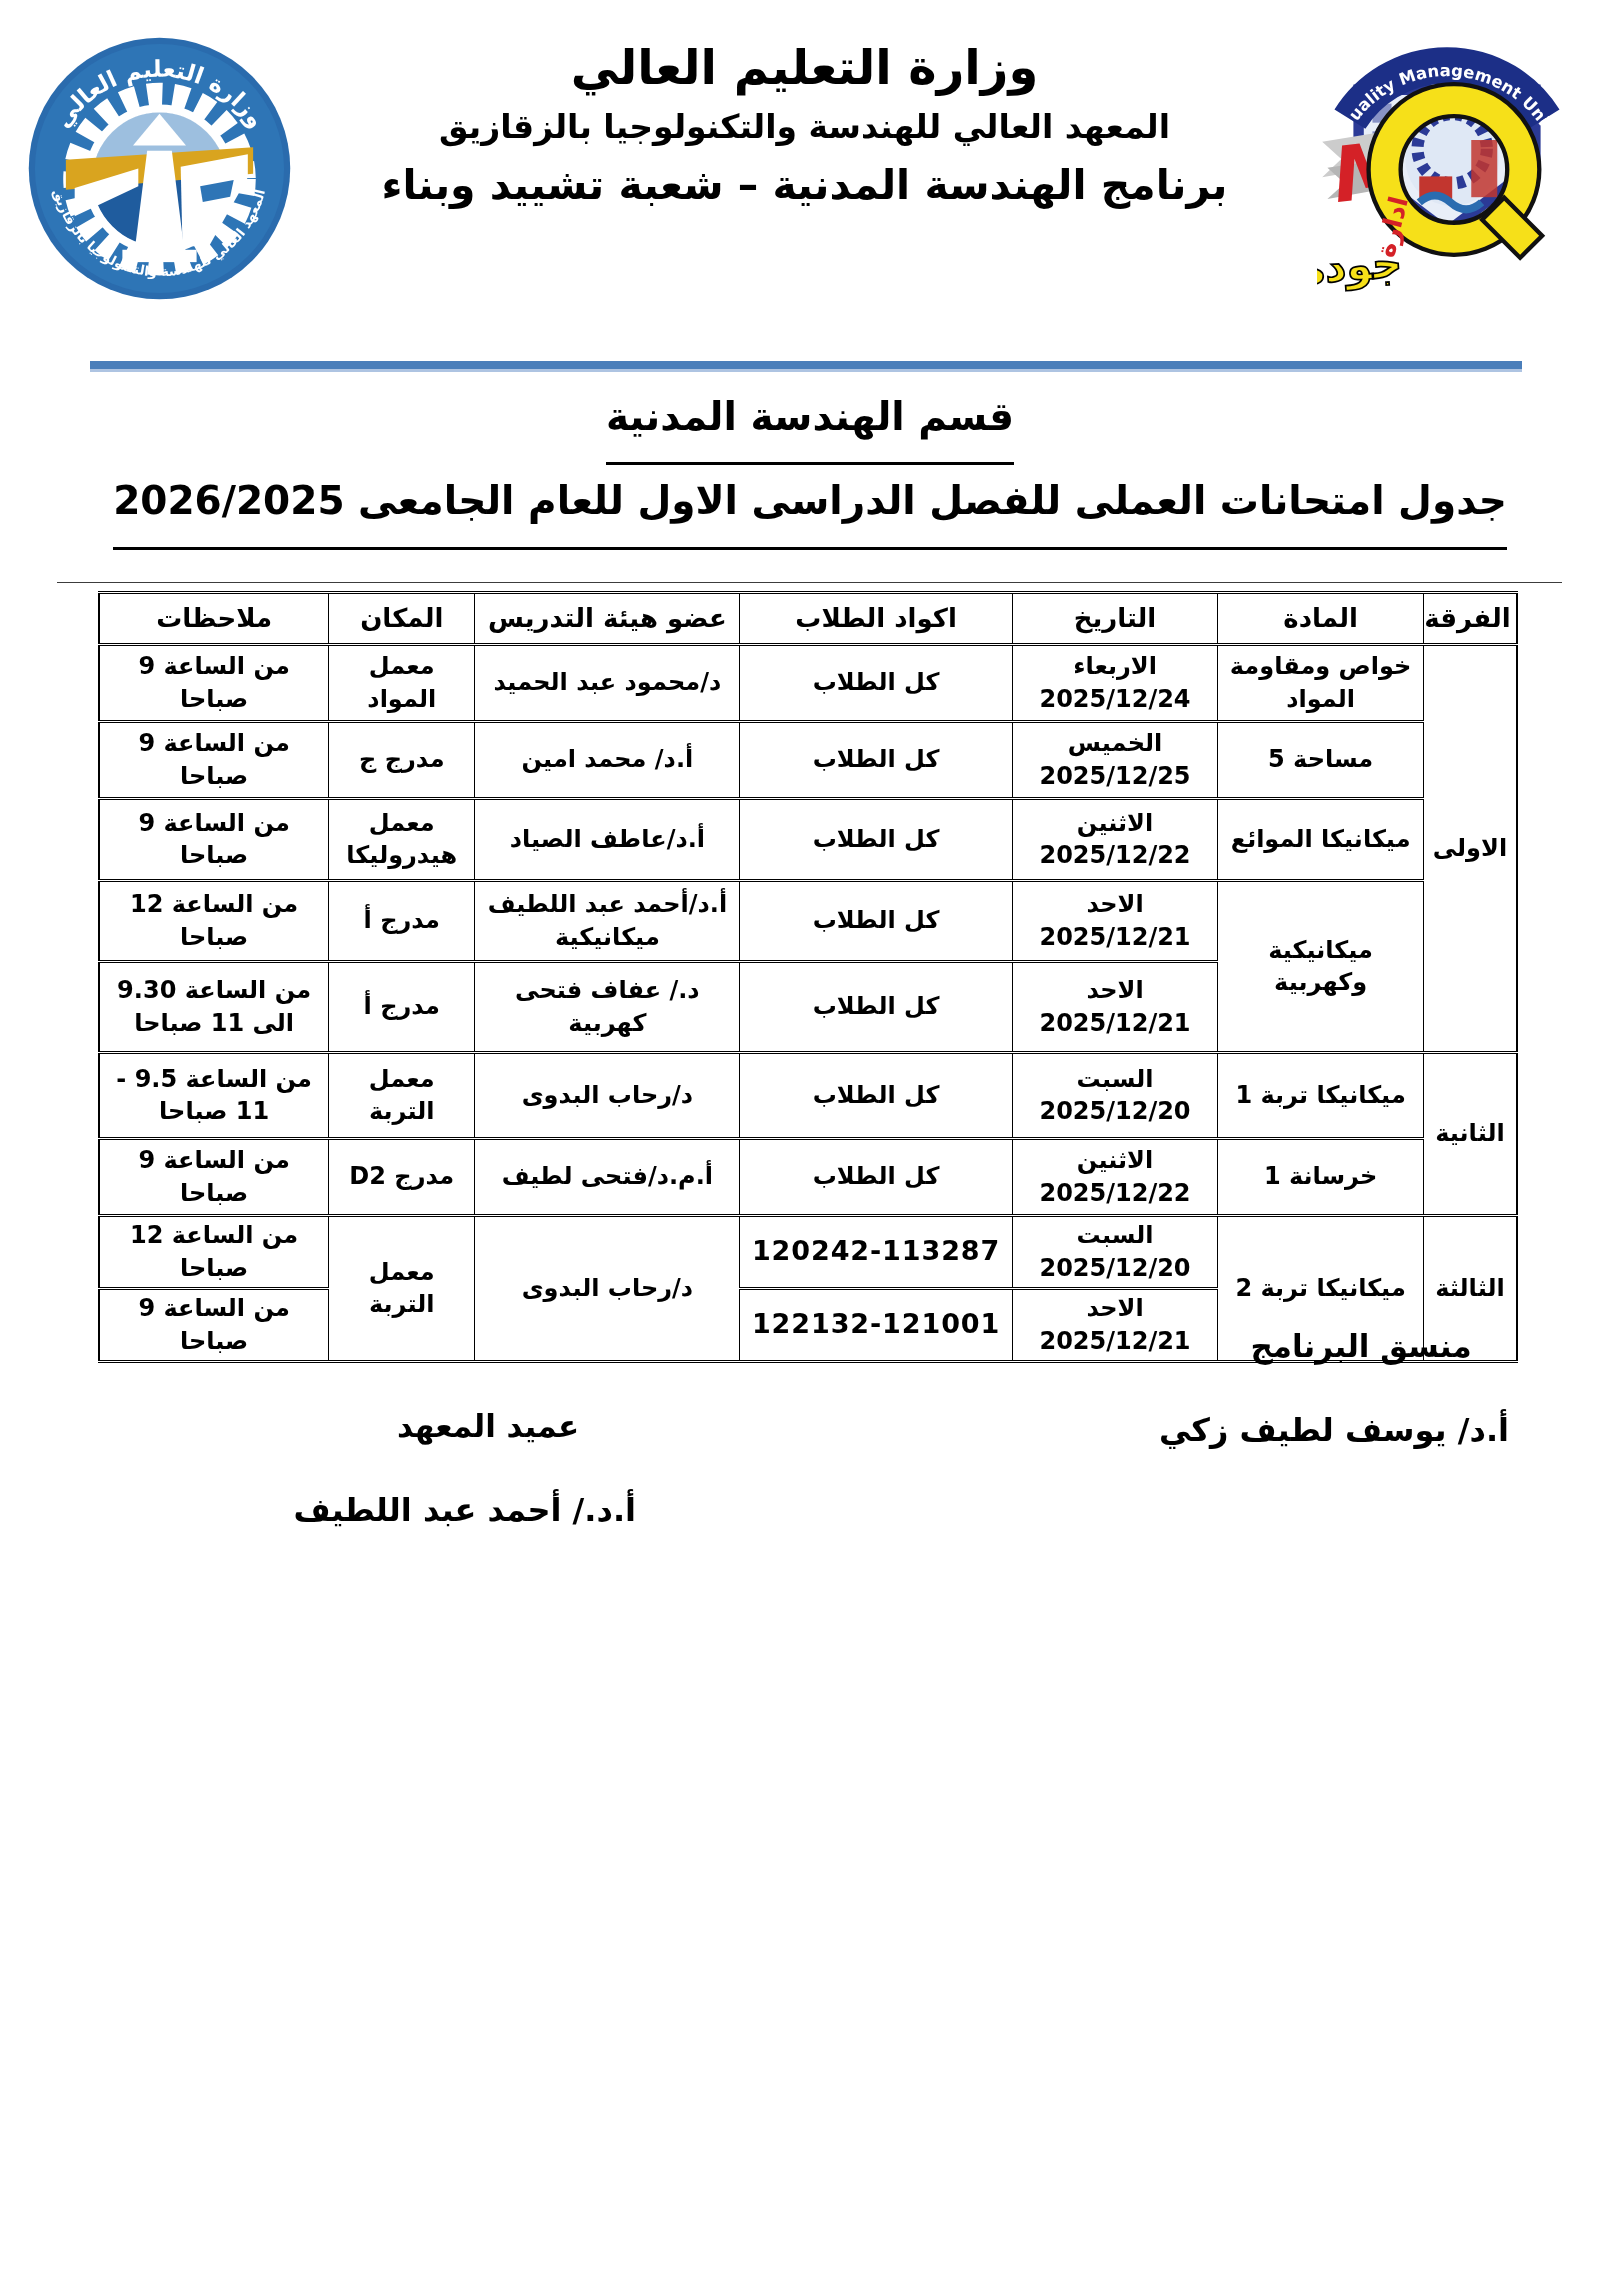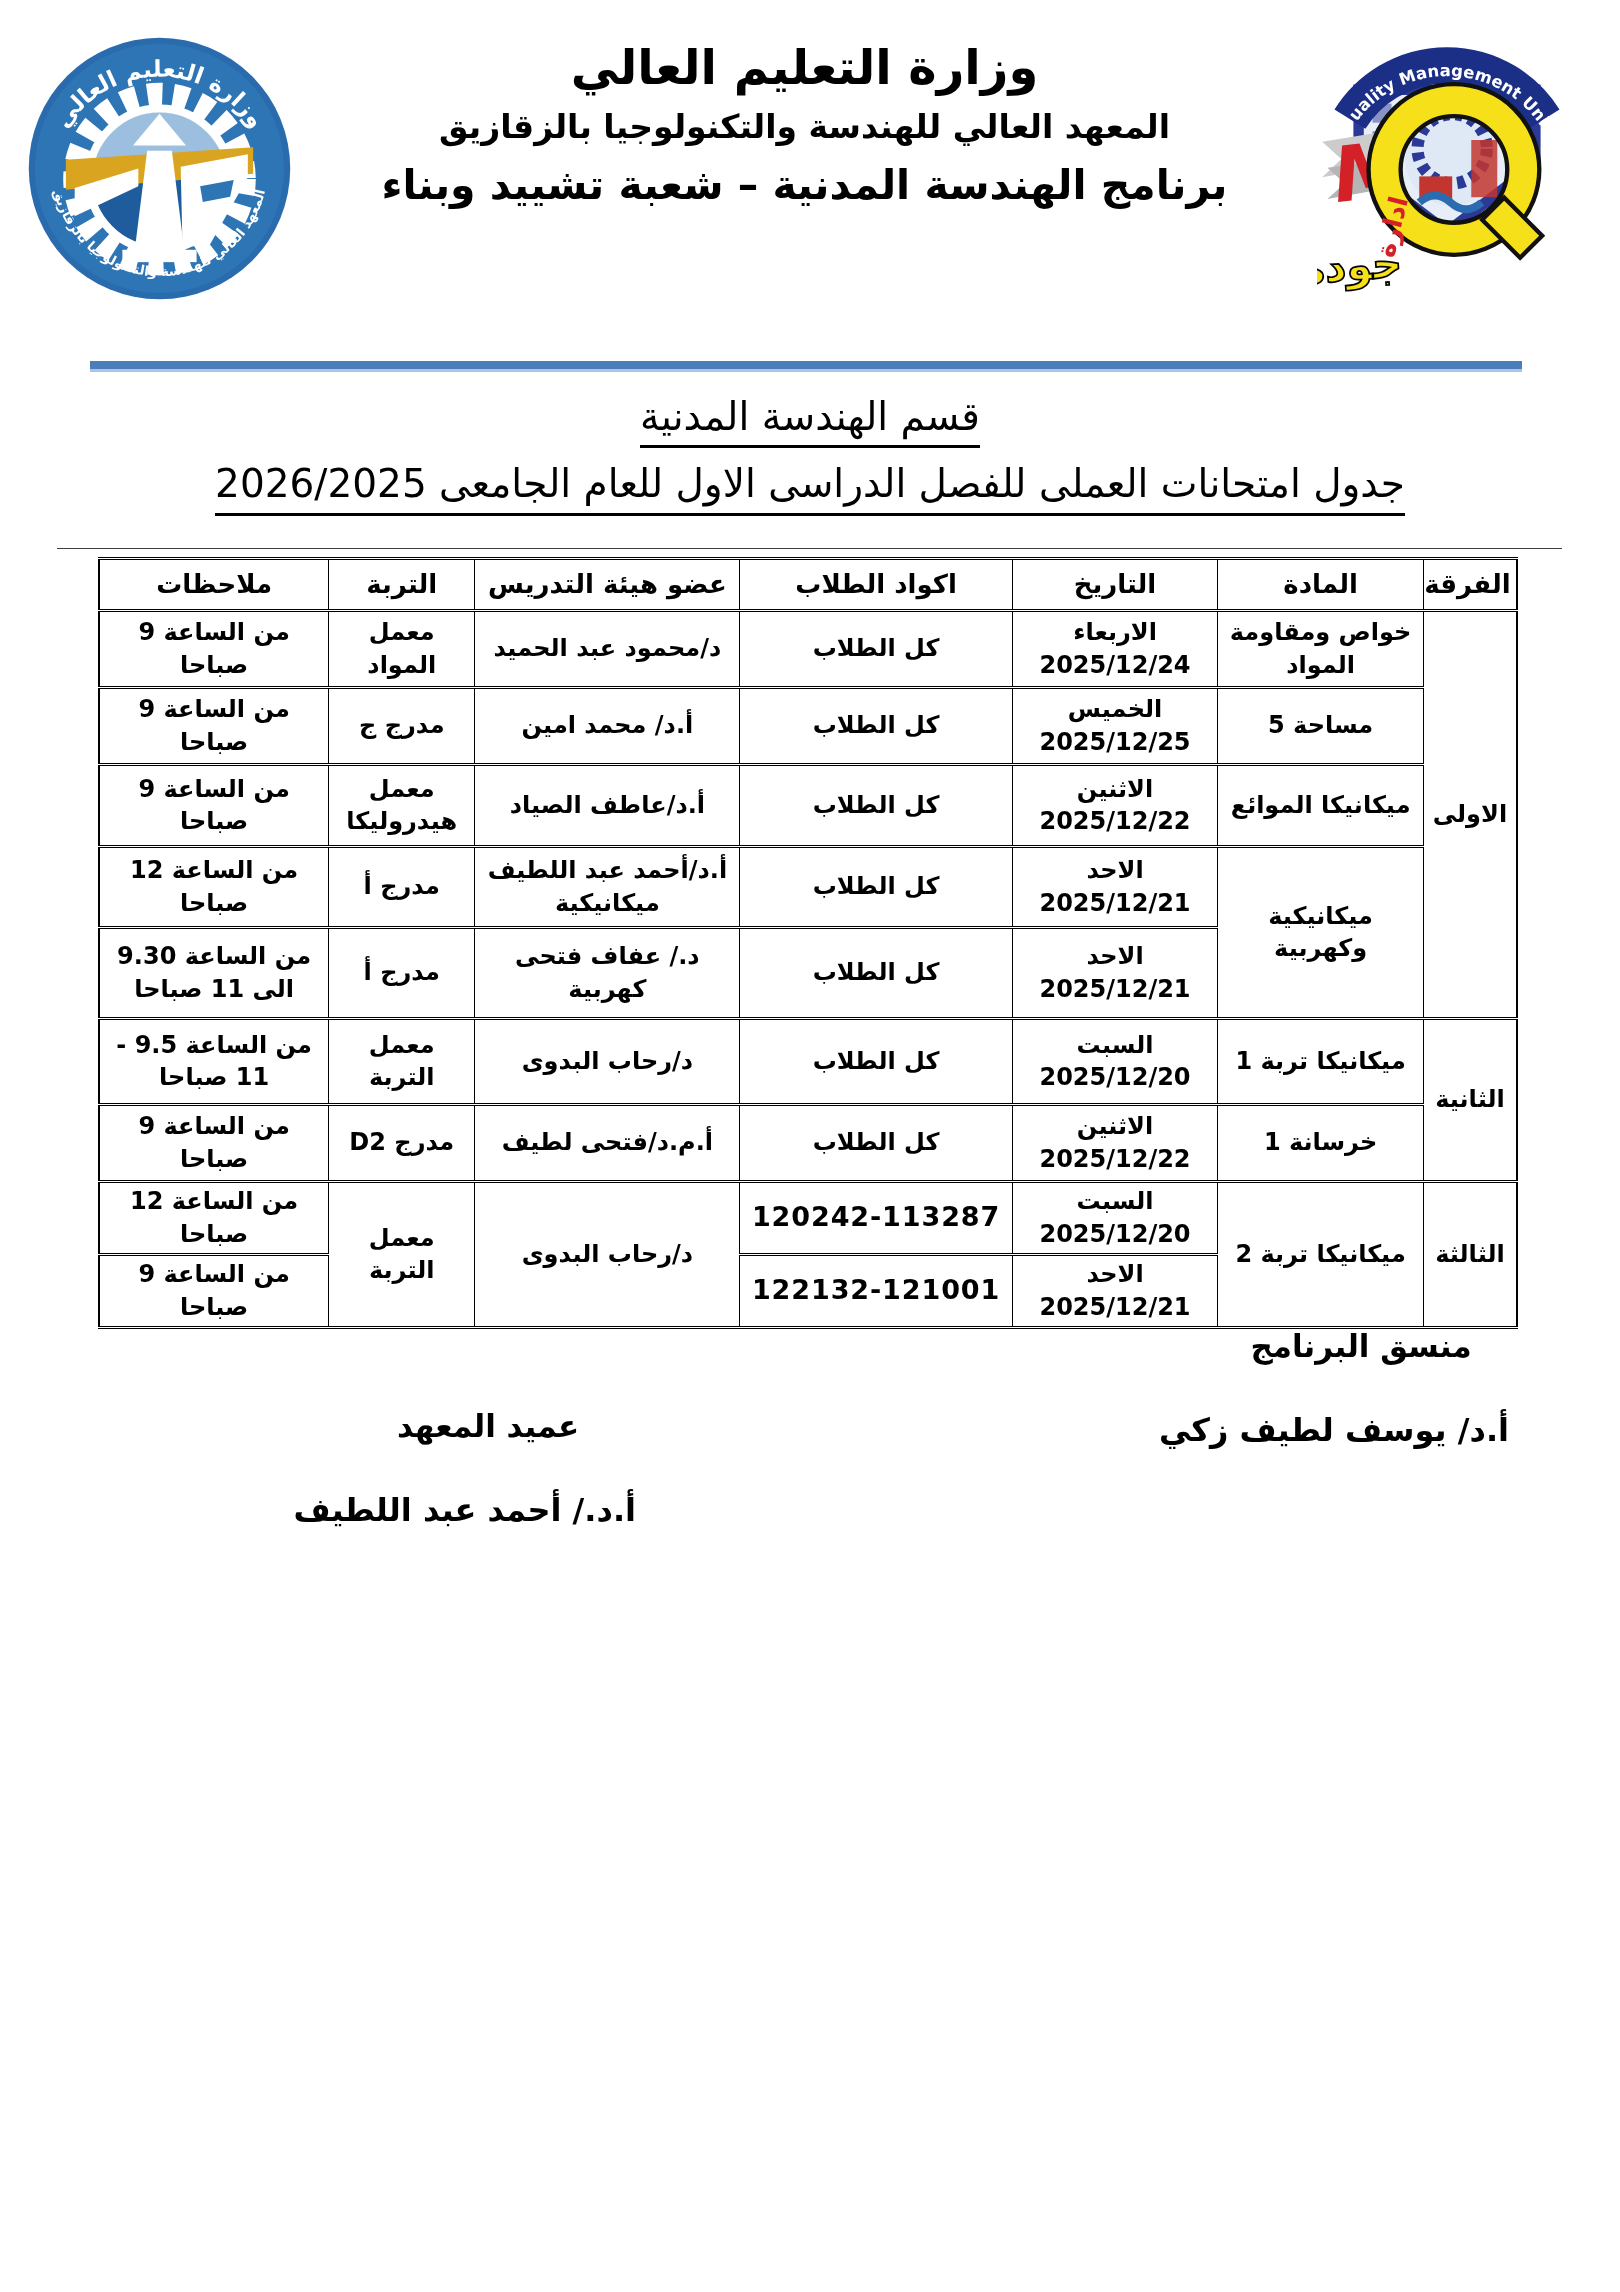--- a/index.html
+++ b/index.html
@@ -34,23 +34,23 @@
     margin:57px 98px 0 90px;
     height:8px;
     background:#4a7eba;
     border-bottom:3.6px solid #aec4e2;
   }
   
   .titles{text-align:center;margin-top:21.5px;}
   .title-line{margin-top:12.5px;}
   .title-line span{
     display:inline-block;
-    font-size:39px;font-weight:normal;
+    font-size:39px;font-weight:bold;
     border-bottom:3.6px solid #000;
-    padding-bottom:5px;
+    padding-bottom:22px;
     line-height:1.2;
   }
   
   .pre-table-line{
     margin:32px 58px 0 57px;
     height:1.8px;background:#3c3c3c;
   }
   table.sched{
     margin:7.2px 102px 0 98px;
     width:1420px;
@@ -199,21 +199,21 @@
       <col style="width:10.3%">
       <col style="width:16.2%">
     </colgroup>
     <tbody>
         <tr style="height:52px">
       <th>الفرقة</th>
       <th>المادة</th>
       <th>التاريخ</th>
       <th>اكواد الطلاب</th>
       <th>عضو هيئة التدريس</th>
-      <th>التربة</th>
+      <th>المكان</th>
       <th>ملاحظات</th>
     </tr>
 
     <tr style="height:77px">
       <td rowspan="5">الاولى</td>
       <td>خواص ومقاومة المواد</td>
       <td>
         <span class="date-day">الاربعاء</span>
         <span class="date-num">2025/12/24</span>
       </td>

